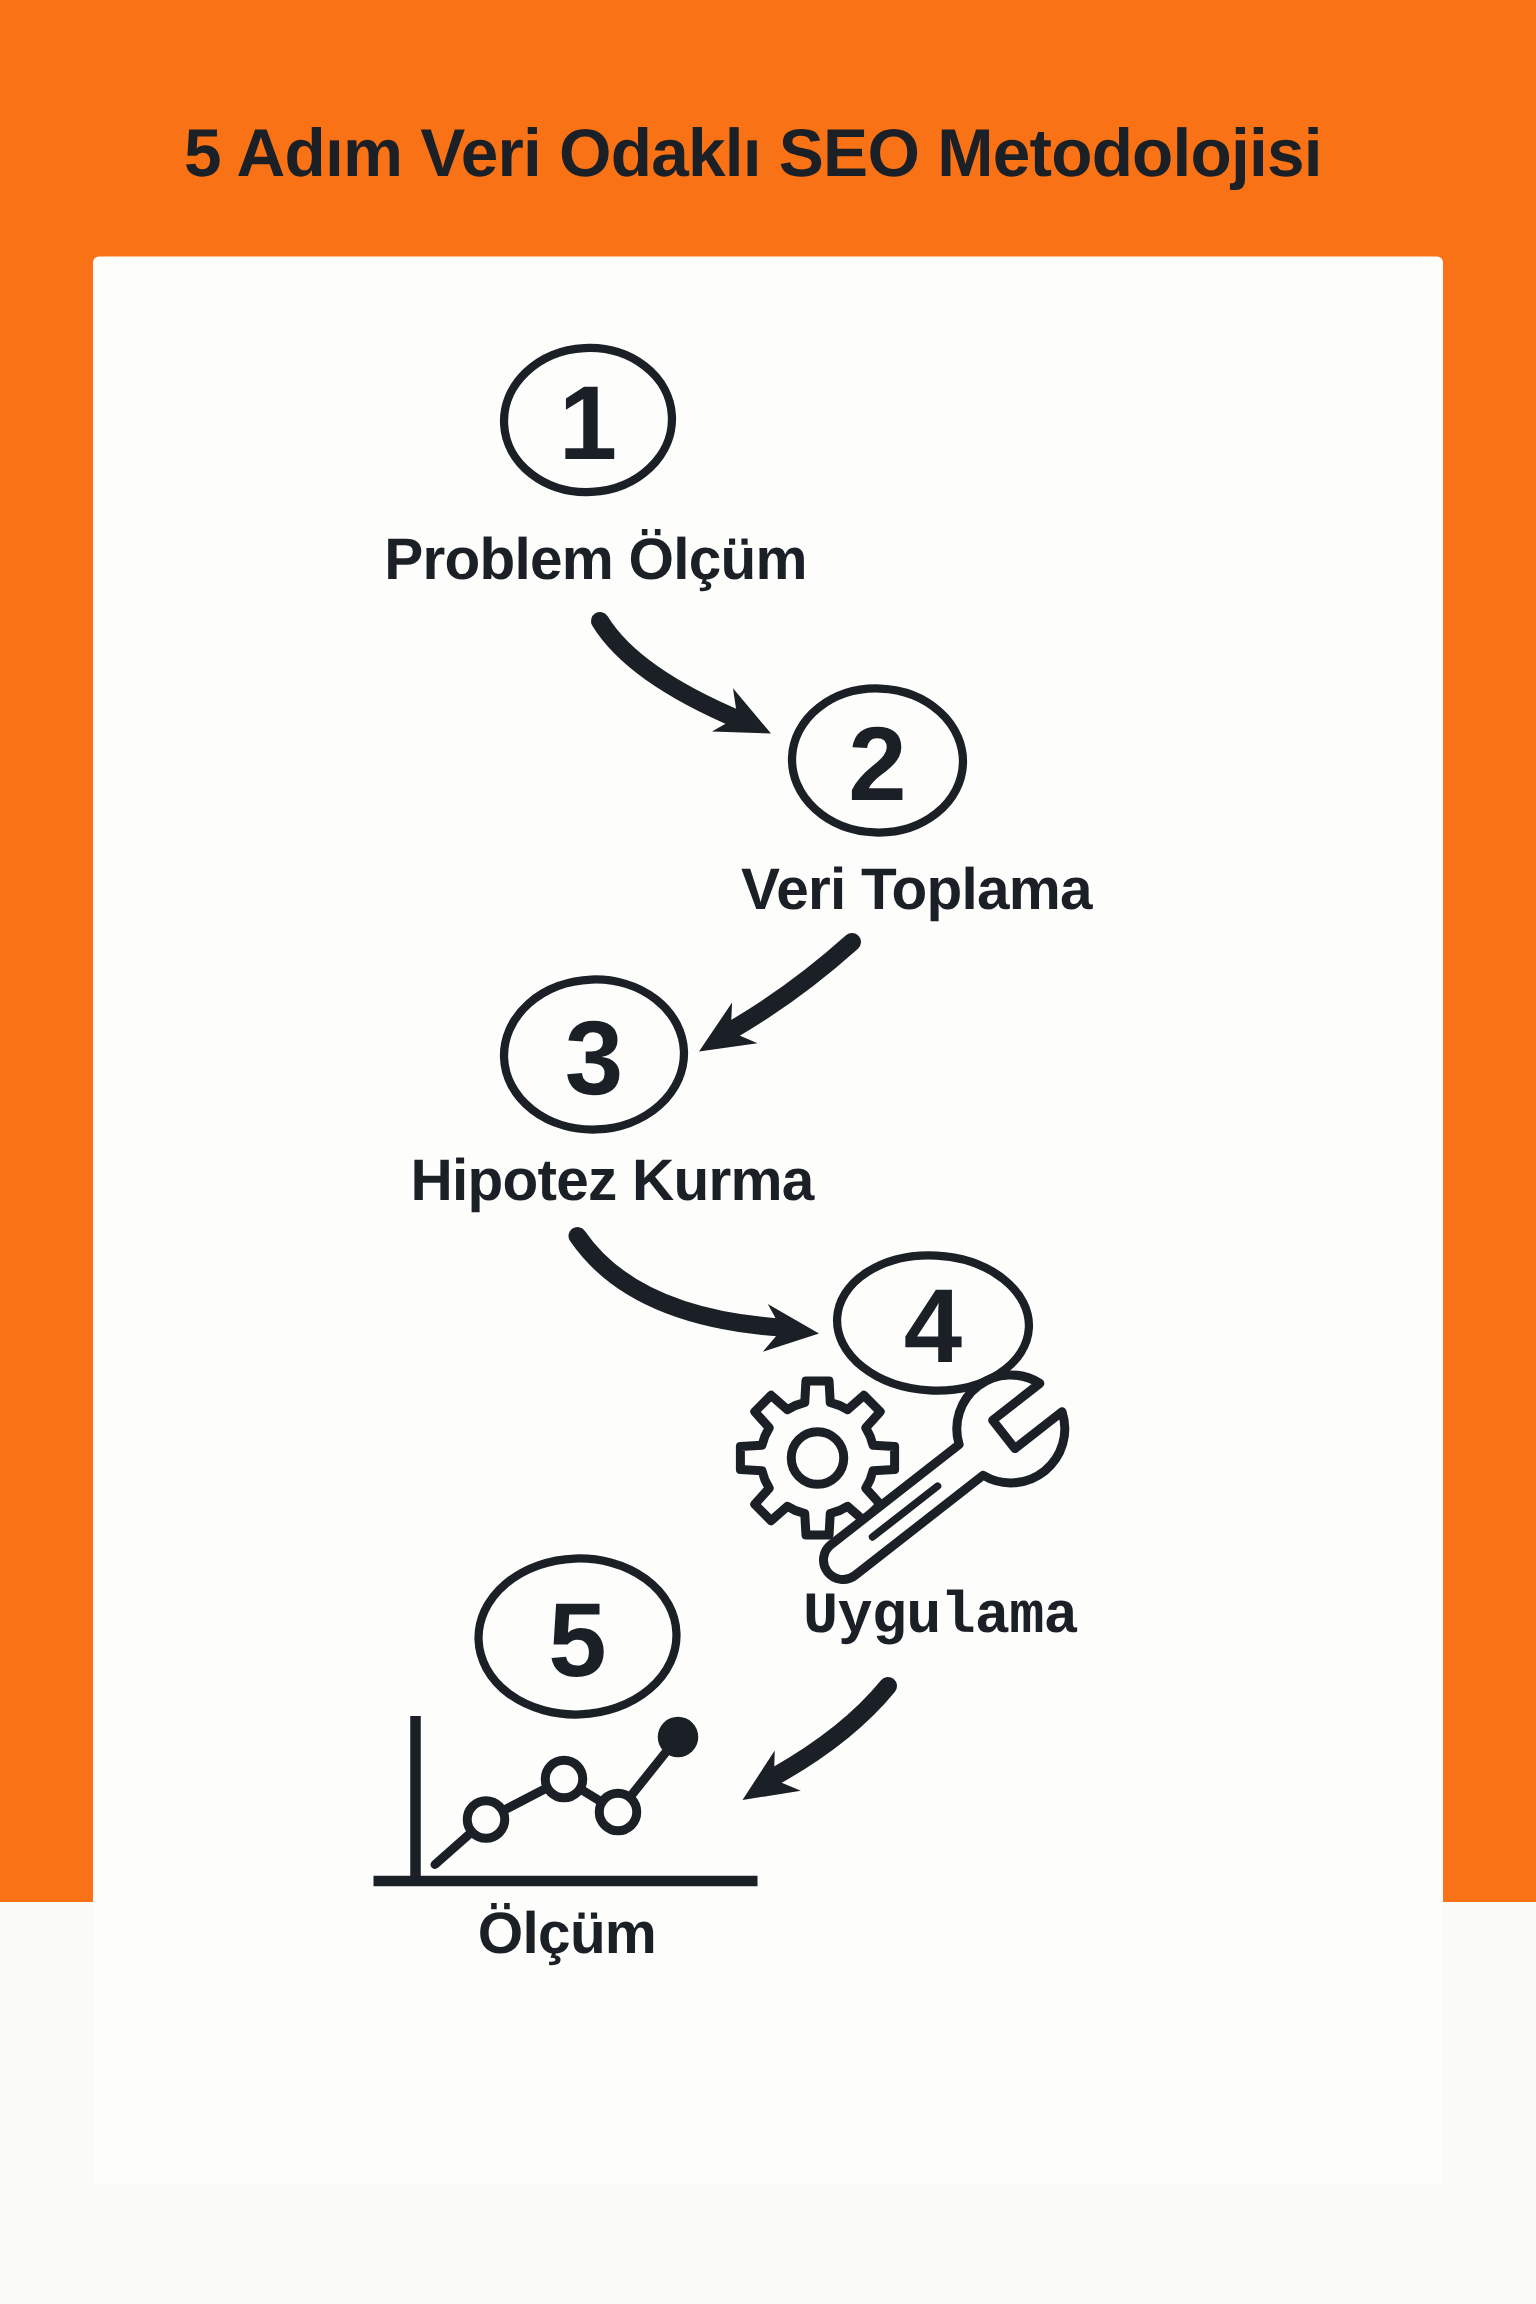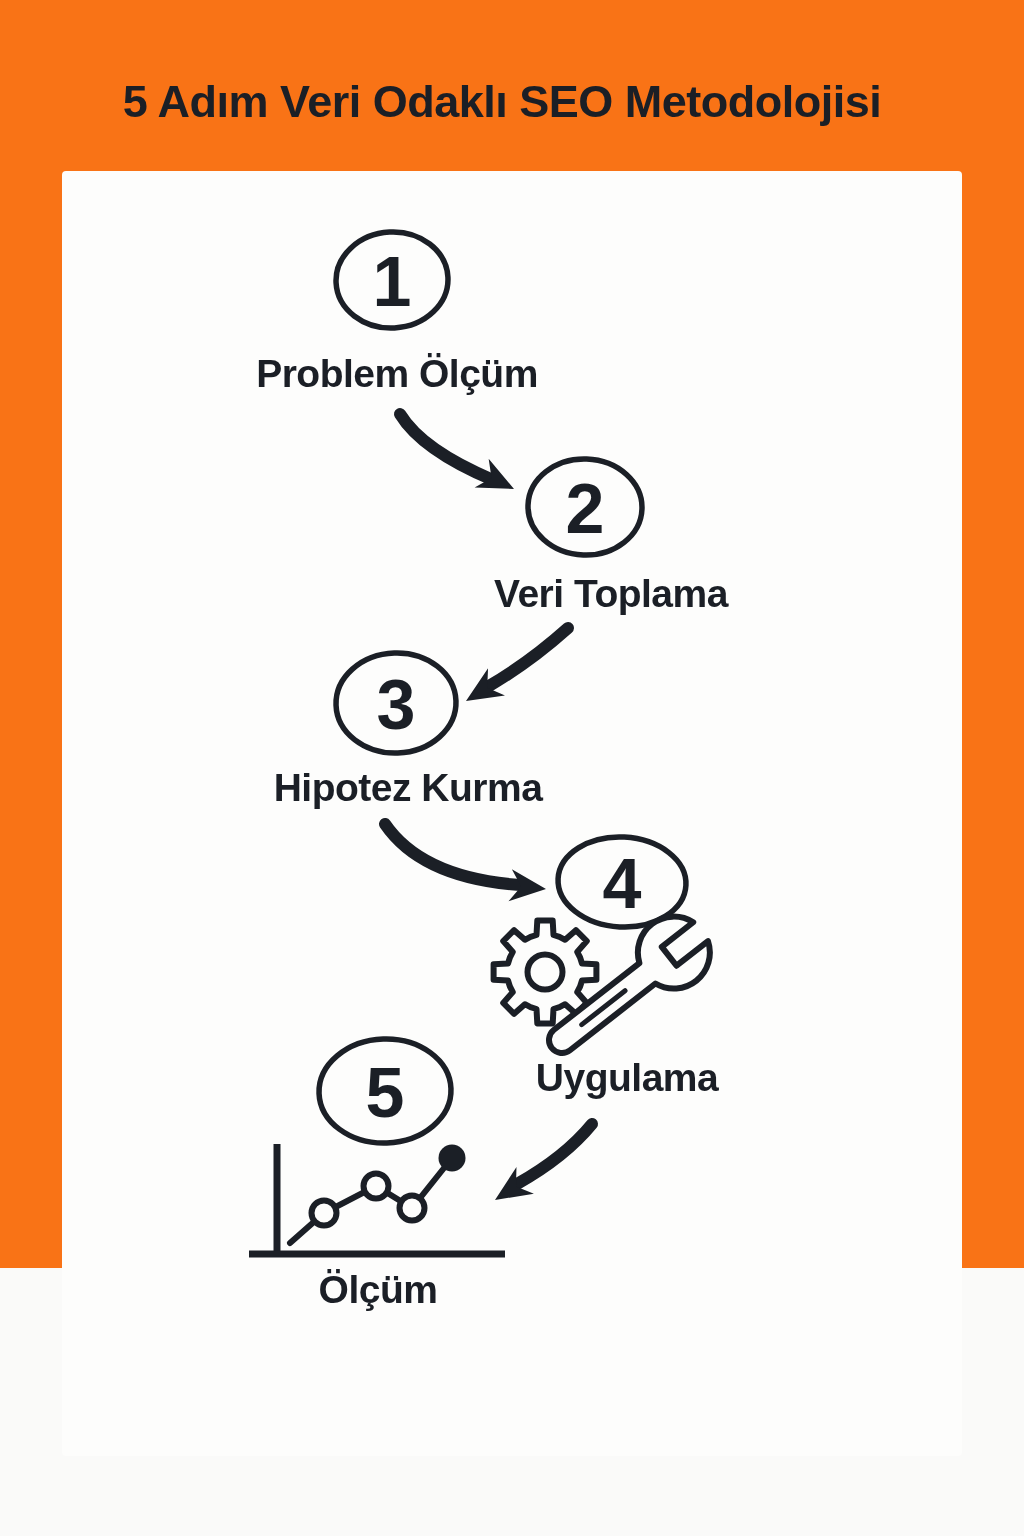--- a/index.html
+++ b/index.html
@@ -48,21 +48,21 @@
     position: absolute;
     transform: translate(-50%, -50%);
     font-size: 70px;
     font-weight: 700;
     line-height: 1;
     color: #1b1f26;
   }
   .lbl-1 { left: 397px; top: 352px; }
   .lbl-2 { left: 589px; top: 572px; margin-left: 22px; }
   .lbl-3 { left: 392px; top: 766px; margin-left: 16px; }
-  .lbl-4 { left: 627px; top: 1056px; }
+  .lbl-4 { left: 627px; top: 1056px; font-family: Liberation Mono, monospace; }
   .lbl-5 { left: 378px; top: 1268px; }
   .num-1 { left: 392px; top: 282px; }
   .num-2 { left: 585px; top: 509px; }
   .num-3 { left: 396px; top: 705px; }
   .num-4 { left: 622px; top: 884px; }
   .num-5 { left: 385px; top: 1093px; }
 </style>
 </head>
 <body>
 

